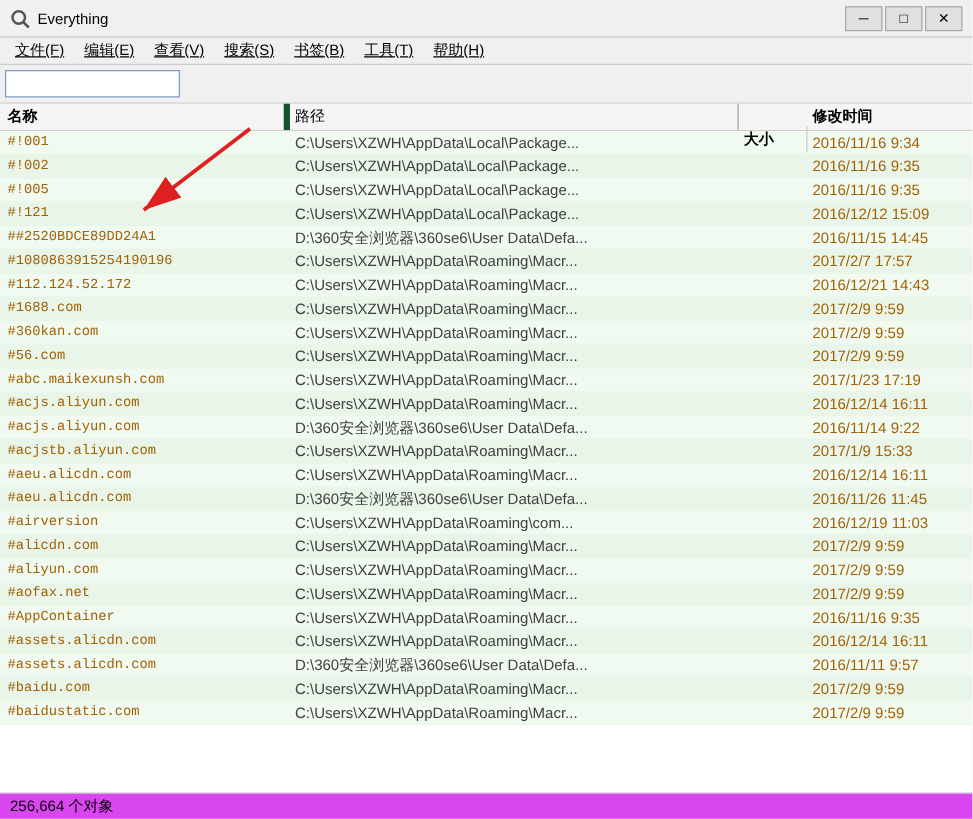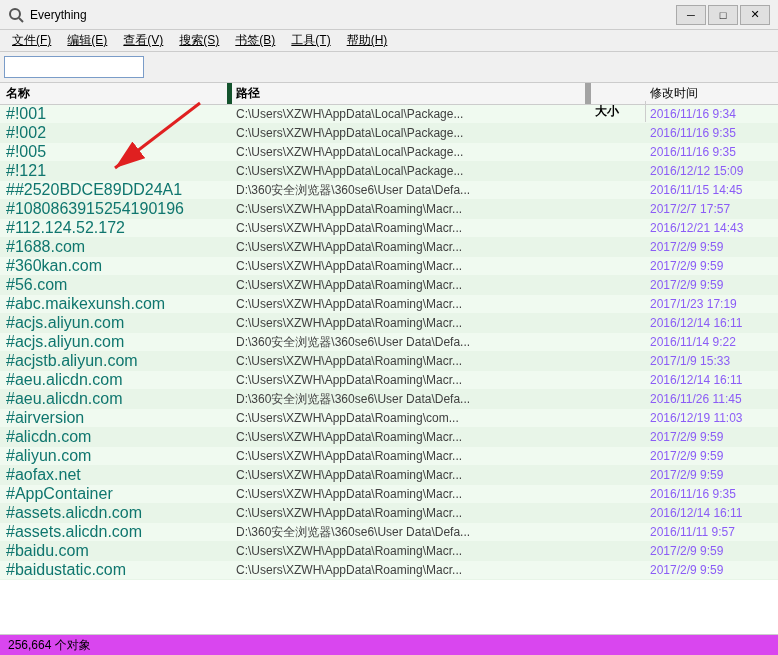--- a/index.html
+++ b/index.html
@@ -104,22 +104,22 @@
       border-right: 5px solid #14532d;
       height: 100%;
       display: flex;
       align-items: center;
       cursor: pointer;
     }
     .col-header-path {
       flex: 1;
       padding: 0 4px;
       font-size: 12px;
-      font-weight: bold;
-      border-right: 6px solid #a3a3a3;
+      font-weight: normal;
+      border-right: 1px solid #a3a3a3;
       height: 100%;
       display: flex;
       align-items: center;
       cursor: pointer;
     }
     .col-header-size {
       width: 55px;
       padding: 0 4px;
       font-size: 12px;
       font-weight: bold;
@@ -127,21 +127,21 @@
       height: 100%;
       display: flex;
       align-items: center;
       cursor: pointer;
       margin-top: 36px;
     }
     .col-header-date {
       width: 130px;
       padding: 0 4px;
       font-size: 12px;
-      font-weight: normal;
+      font-weight: bold;
       height: 100%;
       display: flex;
       align-items: center;
       cursor: pointer;
     }
 
     
     .file-list {
       overflow-y: auto;
       overflow-x: hidden;
@@ -154,25 +154,26 @@
       align-items: center;
       padding: 0 2px;
       border-bottom: 1px solid #e8f5e8;
     }
     .file-row:nth-child(odd) { background: #f0faf0; }
     .file-row:nth-child(even) { background: #e8f5e8; }
 
     .cell-name {
       width: 230px;
       padding: 0 4px;
-      font-size: 16px;
-      color: #0f766e;
+      font-size: 11px;
+      color: #a16207;
       white-space: nowrap;
       overflow: hidden;
       text-overflow: ellipsis;
+      font-family: Liberation Mono, monospace;
     }
     .cell-path {
       flex: 1;
       padding: 0 4px;
       font-size: 12px;
       color: #404040;
       white-space: nowrap;
       overflow: hidden;
       text-overflow: ellipsis;
     }
@@ -180,21 +181,21 @@
       width: 55px;
       padding: 0 4px;
       font-size: 12px;
       color: #333;
       text-align: right;
     }
     .cell-date {
       width: 130px;
       padding: 0 4px;
       font-size: 12px;
-      color: #8b5cf6;
+      color: #a16207;
     }
 
     
     .status-bar {
       height: 22px;
       background: #d946ef;
       border-top: 1px solid #ccc;
       display: flex;
       align-items: center;
       padding: 0 8px;

